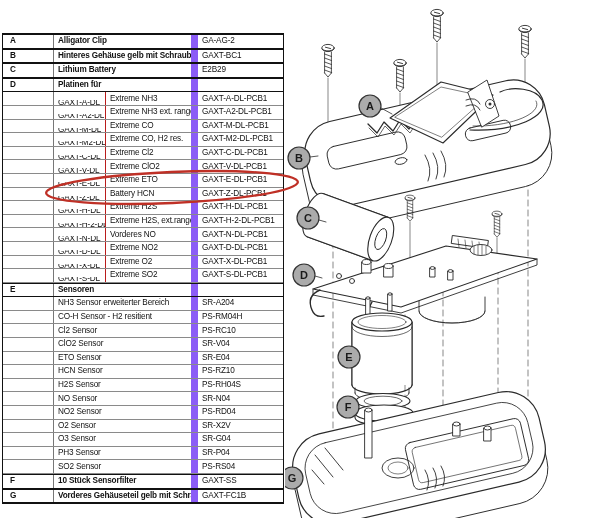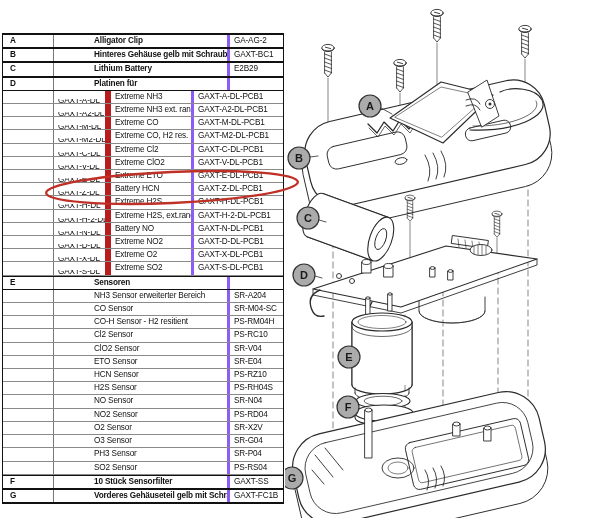--- a/index.html
+++ b/index.html
@@ -9,23 +9,23 @@
                border:1.5px solid #111;display:flex;flex-direction:column;
                font-size:8.2px;letter-spacing:-0.15px;line-height:1;box-sizing:border-box;}
   .trow{display:flex;flex:1 1 0;align-items:stretch;border-bottom:1px solid #8a8a8a;
         overflow:hidden;min-height:0;box-sizing:border-box;}
   .trow:last-child{border-bottom:none;}
   .trow.sec{border-top:1.5px solid #111;border-bottom:1.5px solid #111;}
   .trow span{display:flex;align-items:center;box-sizing:border-box;white-space:nowrap;overflow:hidden;}
   .c0{width:51px;padding-left:7px;border-right:1px solid #777;font-weight:bold;}
   .c1{width:51px;padding-left:4px;margin-top:8px;}
   .c2{width:86px;padding-left:4px;}
-  .c3{flex:1;padding-left:4px;border-left:3px solid #8b5cf6;}
-  .trow.plat .c2{border-left:6px solid #b91c1c;}
-  .trow.sec .c2,.trow.sen .c2{width:137px;margin-left:36px;}
+  .c3{flex:1;padding-left:4px;border-left:7px solid #8b5cf6;}
+  .trow.plat .c2{border-left:1px solid #b91c1c;}
+  .trow.sec .c2,.trow.sen .c2{width:137px;}
   .trow.sec .c2{font-weight:bold;}
   .overlay{position:absolute;left:0;top:0;width:600px;height:518px;pointer-events:none;}
   .diagram{position:absolute;left:285px;top:0;width:315px;height:518px;}
 </style>
 </head>
 <body>
 
 <div class="screen">
 
   <div class="parts-table">
@@ -110,21 +110,21 @@
     </div>
       <div class="trow plat">
       <span class="c0"></span>
       <span class="c1">GAXT-H-2-DL</span>
       <span class="c2">Extreme H2S, ext.range</span>
       <span class="c3">GAXT-H-2-DL-PCB1</span>
     </div>
       <div class="trow plat">
       <span class="c0"></span>
       <span class="c1">GAXT-N-DL</span>
-      <span class="c2">Battery NO</span>
+      <span class="c2">Vorderes NO</span>
       <span class="c3">GAXT-N-DL-PCB1</span>
     </div>
       <div class="trow plat">
       <span class="c0"></span>
       <span class="c1">GAXT-D-DL</span>
       <span class="c2">Extreme NO2</span>
       <span class="c3">GAXT-D-DL-PCB1</span>
     </div>
       <div class="trow plat">
       <span class="c0"></span>
@@ -142,26 +142,20 @@
       <span class="c0">E</span>
 
       <span class="c2">Sensoren</span>
       <span class="c3"></span>
     </div>
       <div class="trow sen">
       <span class="c0"></span>
 
       <span class="c2">NH3 Sensor erweiterter Bereich</span>
       <span class="c3">SR-A204</span>
-    </div>
-      <div class="trow sen">
-      <span class="c0"></span>
-
-      <span class="c2">CO Sensor</span>
-      <span class="c3">SR-M04-SC</span>
     </div>
       <div class="trow sen">
       <span class="c0"></span>
 
       <span class="c2">CO-H Sensor - H2 resitient</span>
       <span class="c3">PS-RM04H</span>
     </div>
       <div class="trow sen">
       <span class="c0"></span>
 

